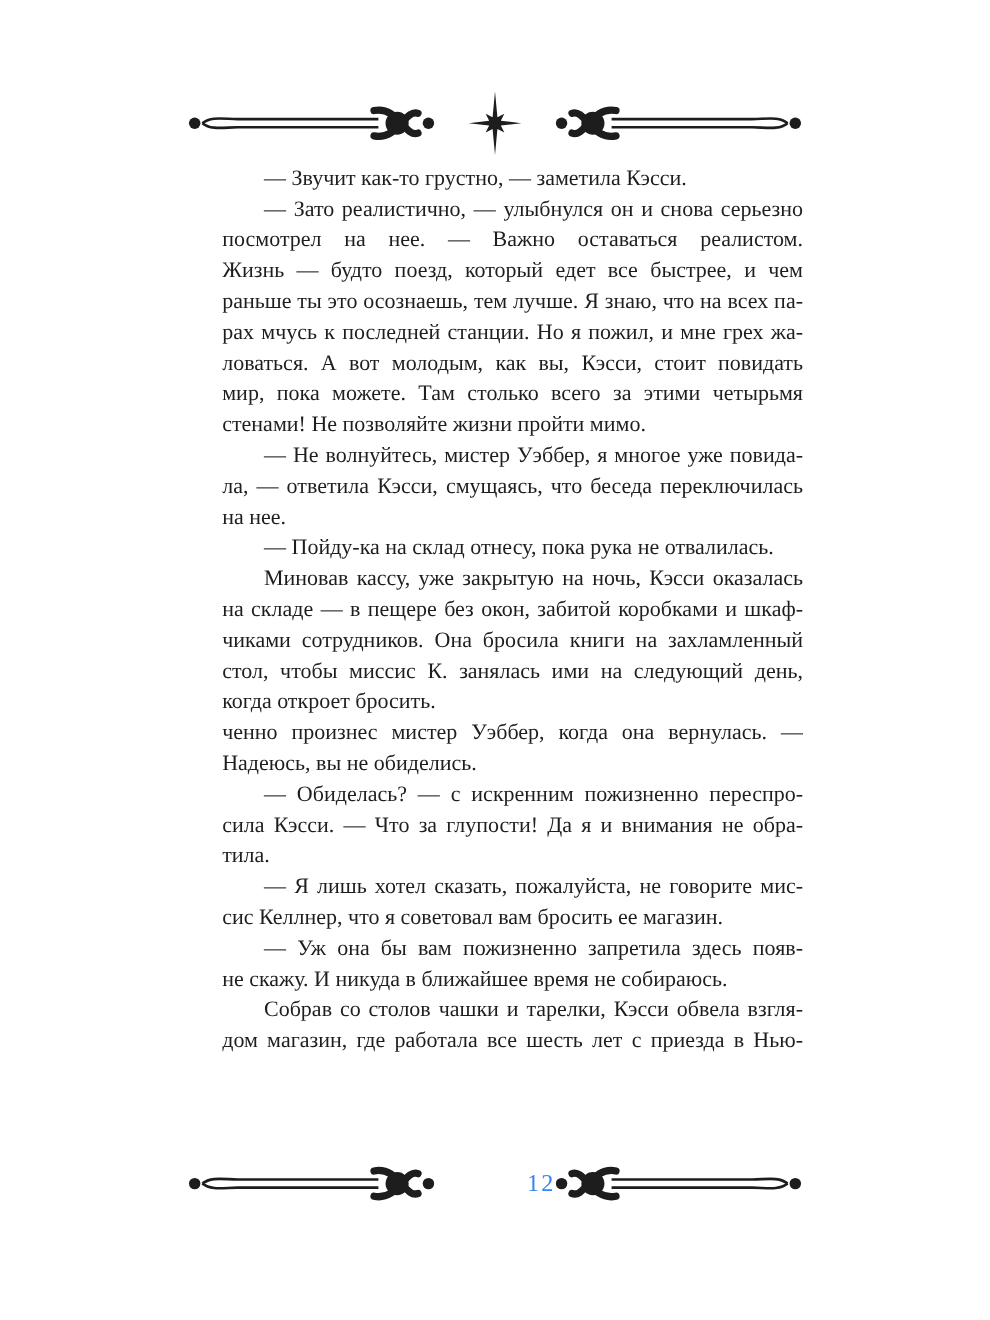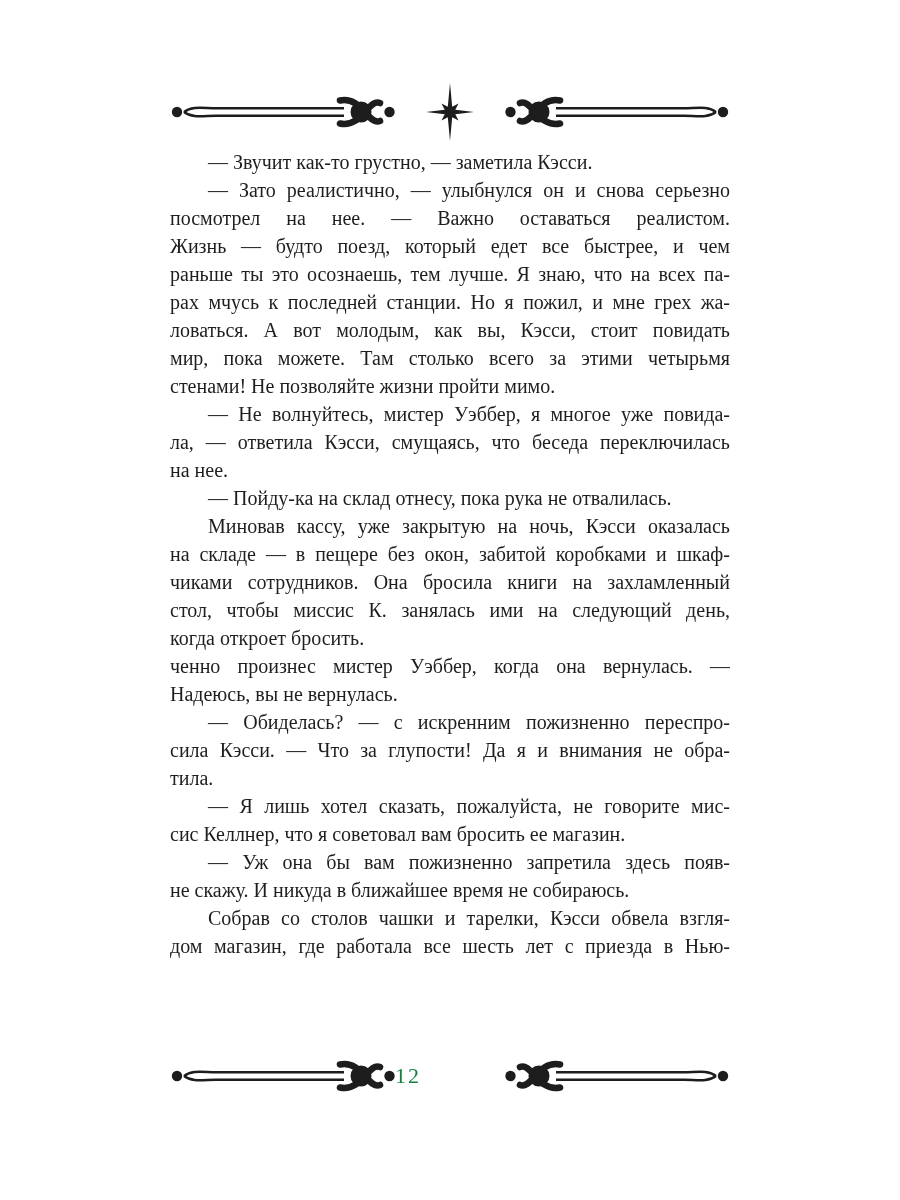--- a/index.html
+++ b/index.html
@@ -18,36 +18,37 @@
     position: absolute;
     left: 170px; width: 560px; height: 64px;
     display: flex; align-items: center; justify-content: space-between;
   }
   .ornament-row.header { top: 80px; }
   .ornament-row.footer { top: 1044px; }
   .rule-svg { width: 225px; height: 64px; flex: 0 0 auto; }
   .star-svg { width: 64px; height: 64px; flex: 0 0 auto; }
   .pagenum {
     width: 110px; flex: 0 0 auto;
-    text-align: left;
+    text-align: right;
     font-size: 22px;
     letter-spacing: 2px;
-    color: #15803d;
+    color: #3b82f6;
   }
   .text-block {
     position: absolute;
     top: 148px; left: 170px; width: 560px;
     font-size: 20px;
     color: #1e1e1e;
   }
   .line {
     height: 28px;
     line-height: 28px;
     overflow: hidden;
     text-align: left;
+    margin-left: 32px;
   }
   .line.just {
     text-align: justify;
     text-align-last: justify;
   }
   .line.first { text-indent: 38px; }
   .ink { fill: #1d1d1d; }
   .ink-stroke { stroke: #1d1d1d; fill: none; }
 </style>
 </head>
@@ -105,21 +106,21 @@
       </div>
       <div>
         <div class="line first just">Миновав кассу, уже закрытую на ночь, Кэсси оказалась</div>
         <div class="line just">на складе — в пещере без окон, забитой коробками и шкаф-</div>
         <div class="line just">чиками сотрудников. Она бросила книги на захламленный</div>
         <div class="line just">стол, чтобы миссис К. занялась ими на следующий день,</div>
         <div class="line">когда откроет бросить.</div>
       </div>
       <div>
         <div class="line just">ченно произнес мистер Уэббер, когда она вернулась. —</div>
-        <div class="line">Надеюсь, вы не вернулась.</div>
+        <div class="line">Надеюсь, вы не обиделись.</div>
       </div>
       <div>
         <div class="line first just">— Обиделась? — с искренним пожизненно переспро-</div>
         <div class="line just">сила Кэсси. — Что за глупости! Да я и внимания не обра-</div>
         <div class="line">тила.</div>
       </div>
       <div>
         <div class="line first just">— Я лишь хотел сказать, пожалуйста, не говорите мис-</div>
         <div class="line">сис Келлнер, что я советовал вам бросить ее магазин.</div>
       </div>

